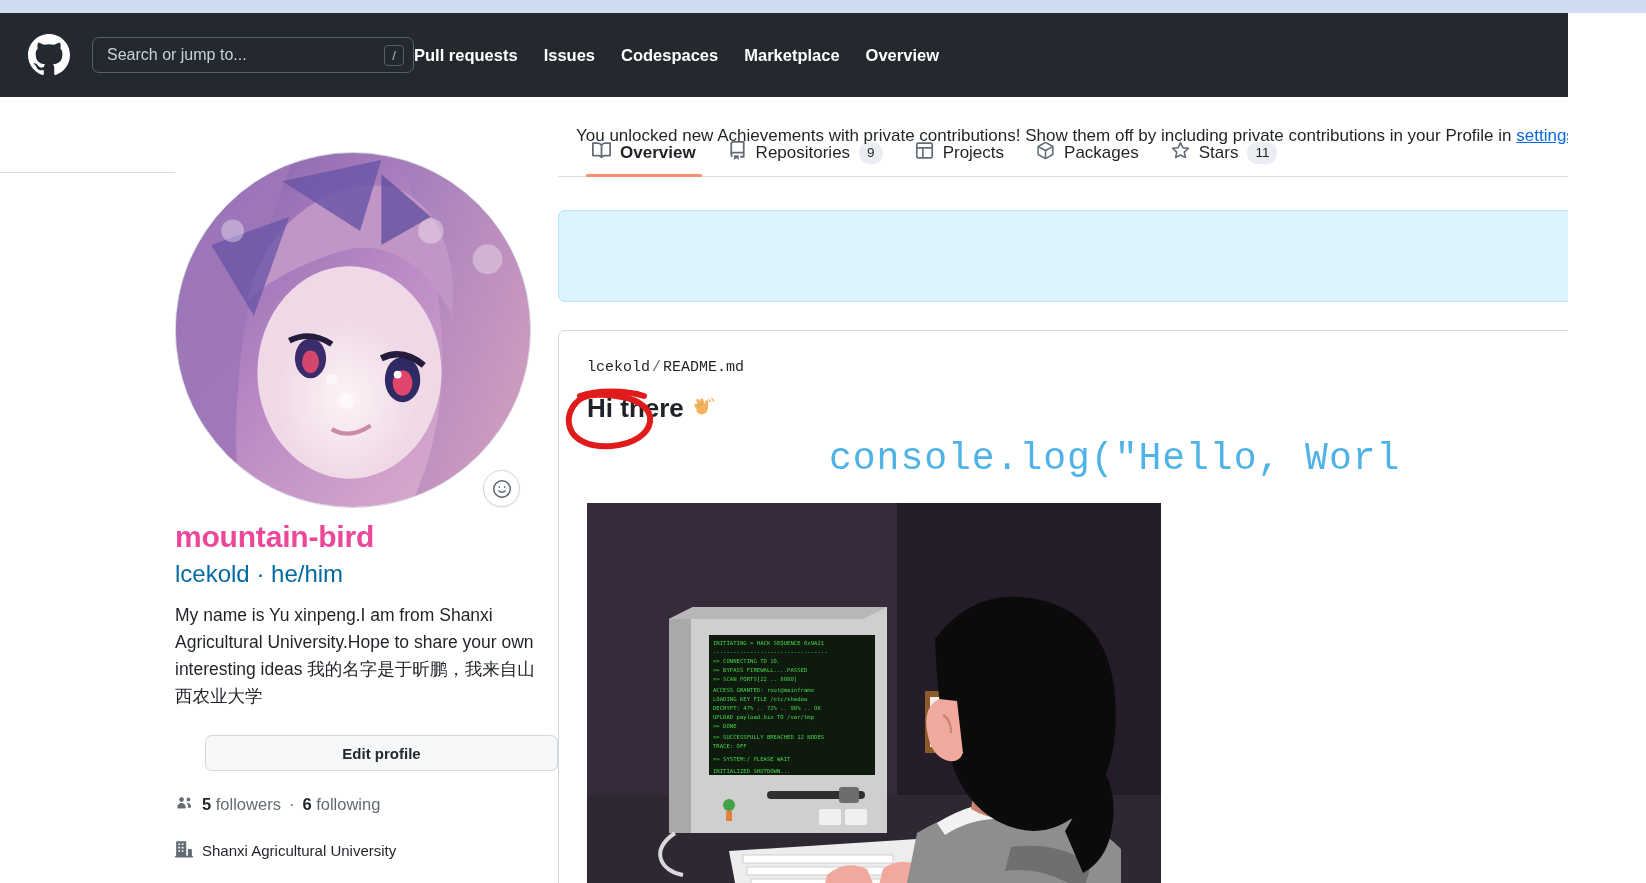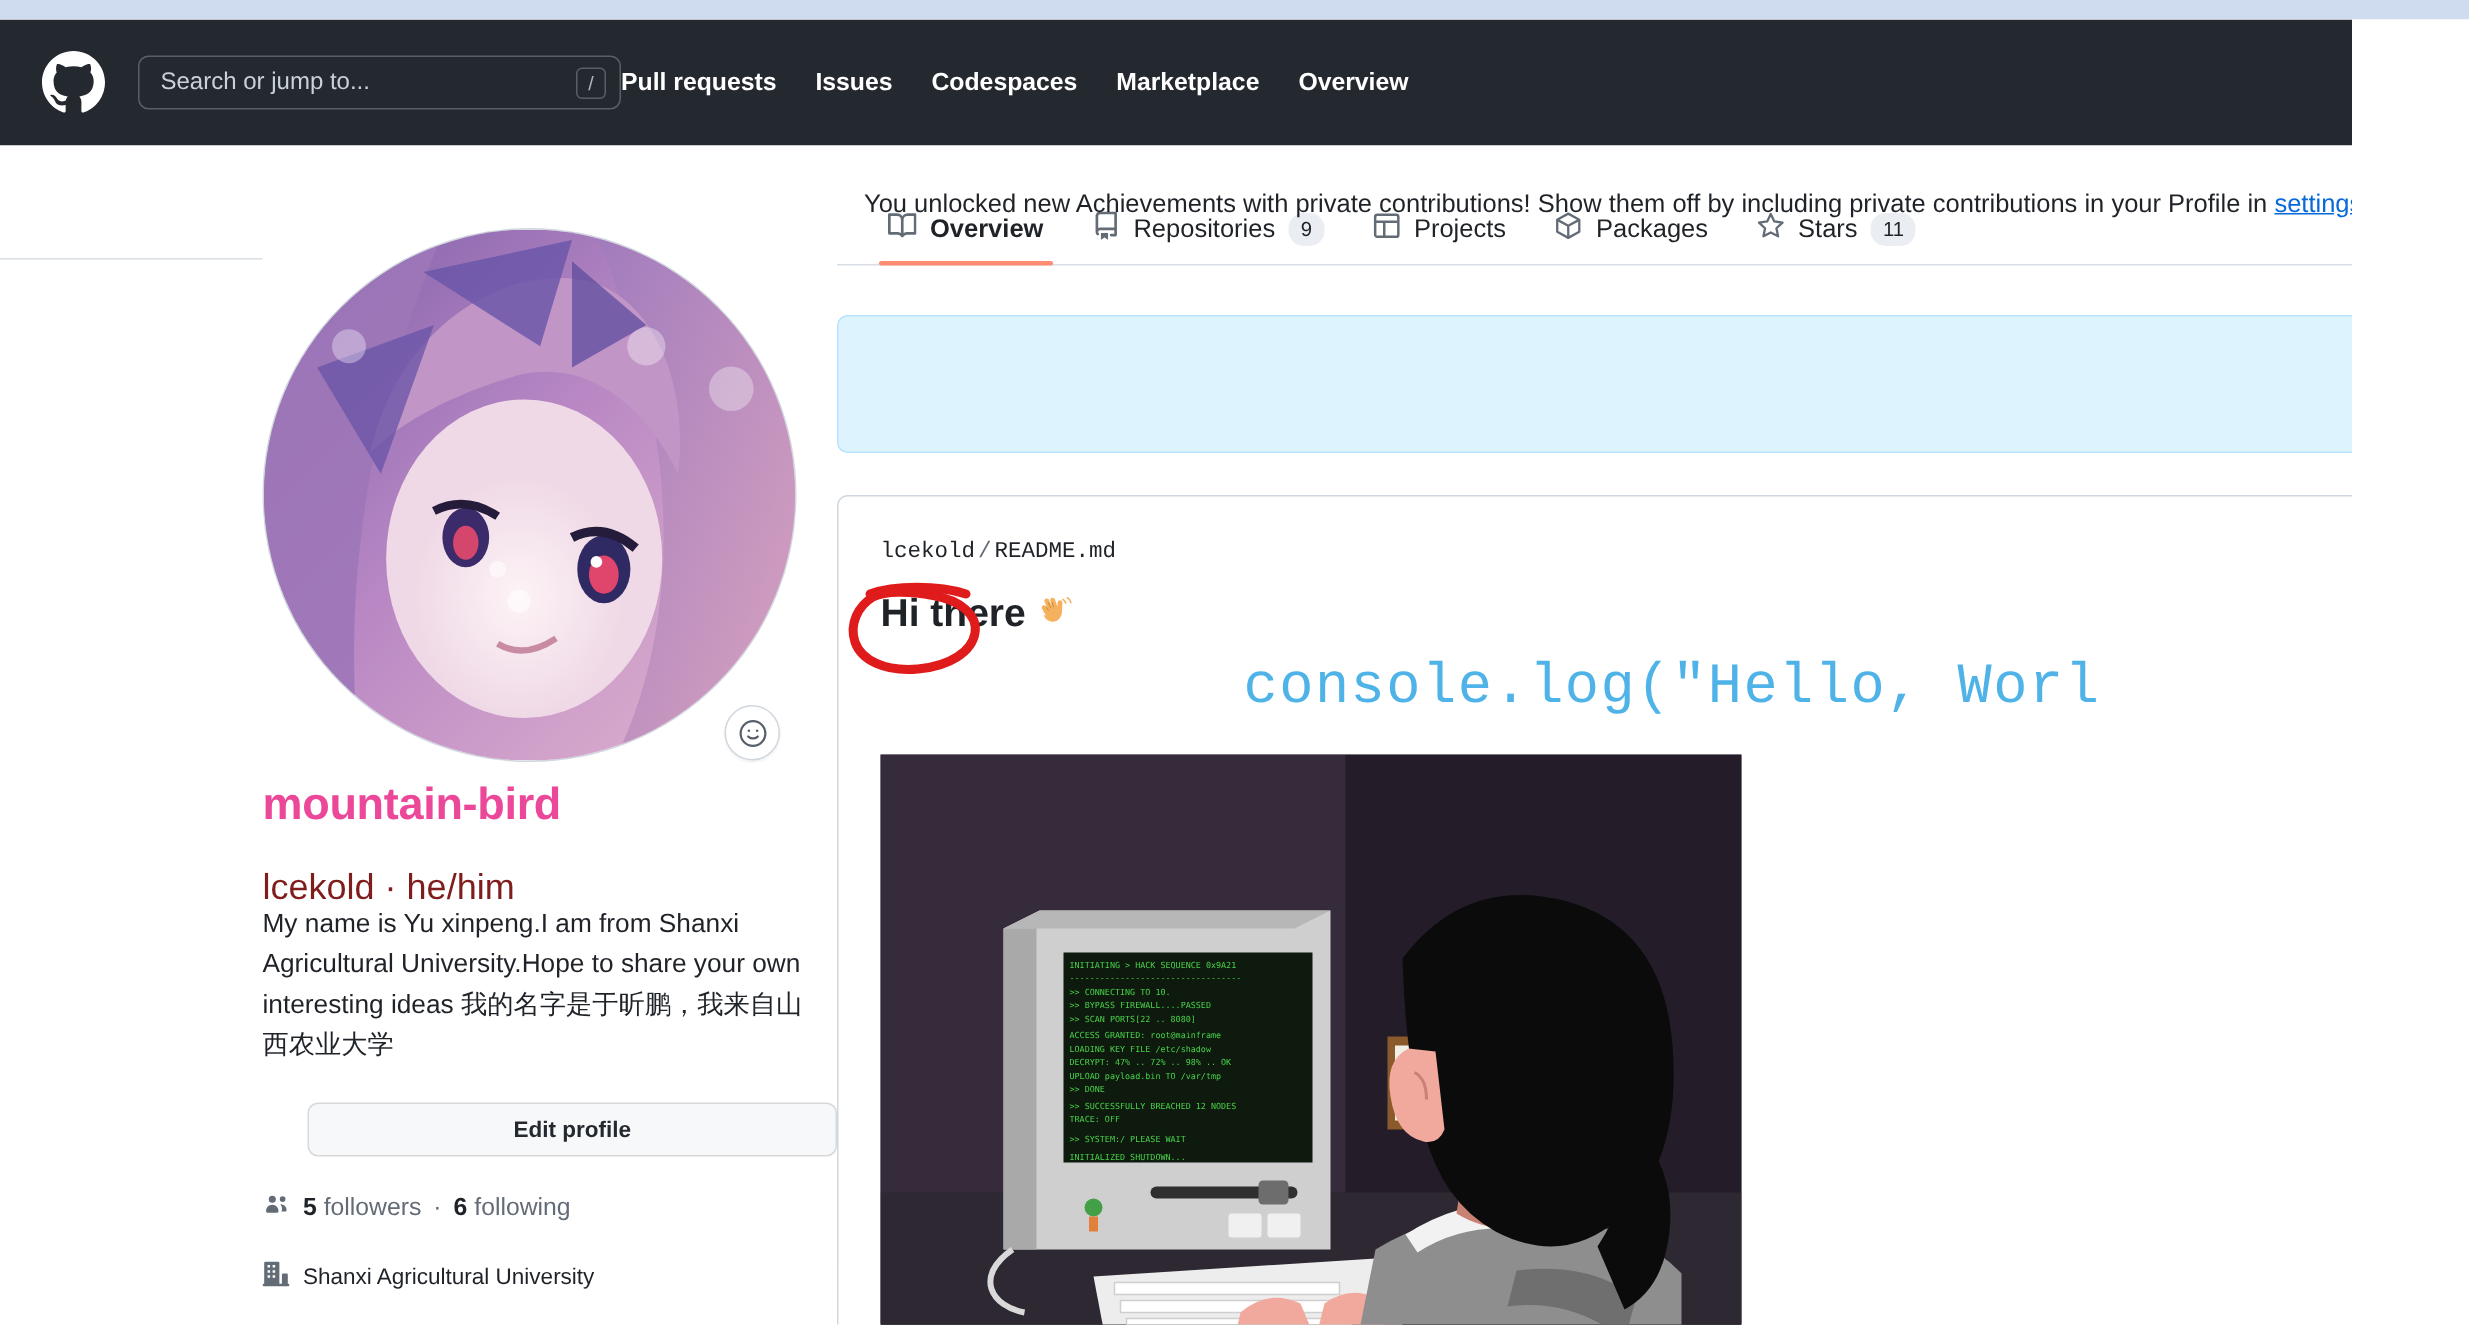--- a/index.html
+++ b/index.html
@@ -115,23 +115,23 @@
   }
   .status-emoji svg { width: 22px; height: 22px; }
 
   .profile-name {
     position: absolute; left: 175px; top: 421px;
     font-size: 30px; font-weight: bold;
     color: #ec4899; line-height: 1.25;
     letter-spacing: -0.2px;
   }
   .profile-login {
-    position: absolute; left: 175px; top: 480px;
+    position: absolute; left: 175px; top: 462px;
     font-size: 24px; font-weight: 300;
-    color: #7f1d1d; line-height: 1.25;
+    color: #0369a1; line-height: 1.25;
   }
   .profile-bio {
     position: absolute; left: 175px; top: 505px;
     width: 360px;
     font-size: 17.5px; color: #1f2328;
     line-height: 1.55;
   }
   .edit-profile-btn {
     position: absolute; left: 175px; top: 638px;
     width: 353px; height: 36px;

